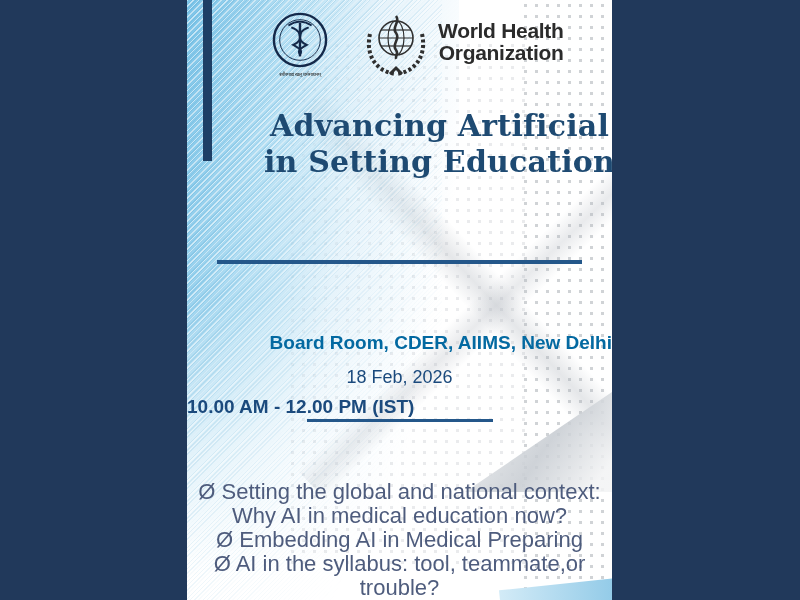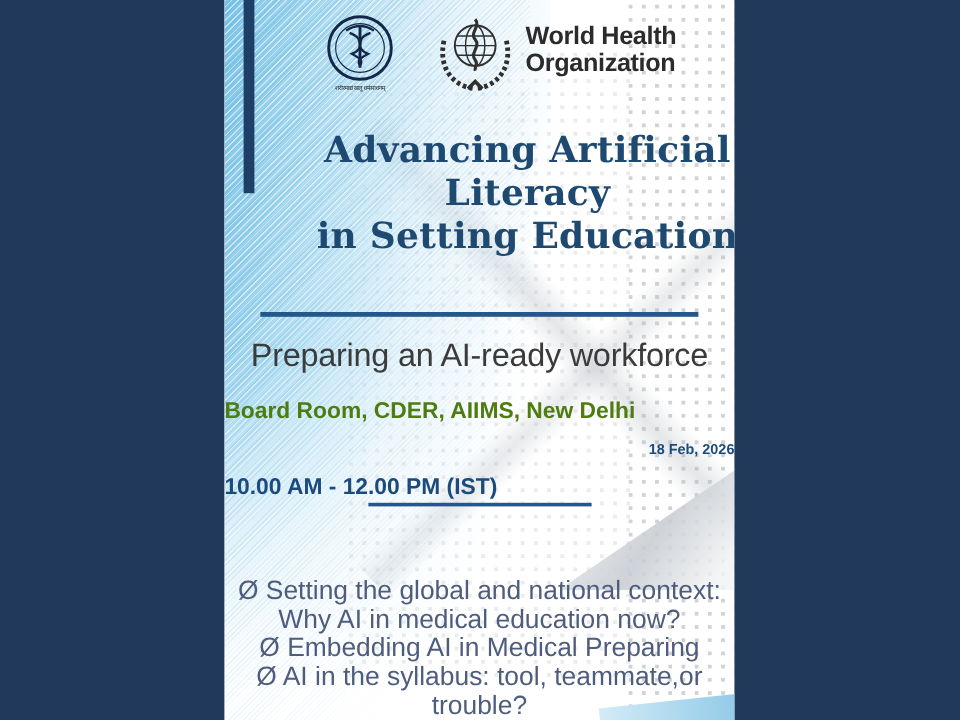--- a/index.html
+++ b/index.html
@@ -70,41 +70,42 @@
     font-size:5px;line-height:6px;color:#1c1c1c;letter-spacing:-.3px;
     white-space:nowrap;overflow:hidden;margin-top:2px;
   }
   .who{
     position:absolute;left:173px;top:8px;display:flex;align-items:flex-start;
   }
   .who-text{
     margin-left:6px;margin-top:12px;
     font-size:21px;line-height:22px;font-weight:bold;color:#2b2b2b;
     letter-spacing:-.3px;
+    text-align:right;
   }
   
   .title{
     position:absolute;left:0;top:108px;width:100%;text-align:center;
     font-family:"DejaVu Serif", serif;font-weight:bold;
     font-size:30px;line-height:36px;color:#1e4a72;letter-spacing:.2px;margin-left:40px;
   }
   .divider{
     position:absolute;left:30px;top:260px;width:365px;height:4px;background:#24578a;
   }
   .subtitle{
     position:absolute;left:0;top:281px;width:100%;text-align:center;
     font-size:27px;color:#3b3b3b;letter-spacing:-.2px;
   }
   .venue{
-    position:absolute;left:0;top:332px;width:100%;text-align:left;
-    font-size:19px;font-weight:bold;color:#4d7c0f;
+    position:absolute;left:0;top:332px;width:100%;text-align:right;
+    font-size:19px;font-weight:bold;color:#0369a1;
   }
   .date{
-    position:absolute;left:0;top:367px;width:100%;text-align:right;
-    font-size:12px;font-weight:700;color:#1b4a7d;
+    position:absolute;left:0;top:367px;width:100%;text-align:center;
+    font-size:18px;font-weight:400;color:#1b4a7d;
   }
   .time{
     position:absolute;left:0;top:396px;width:100%;
     font-size:19px;font-weight:600;color:#1b4a7d;
   }
   .time-underline{
     position:absolute;left:120px;top:419px;width:186px;height:3px;background:#24578a;
   }
   .agenda{
     position:absolute;left:0;top:480px;width:100%;text-align:center;
@@ -155,27 +156,25 @@
       </svg>
     </span>
     <div class="who-text">
       <div>World Health</div>
       <div>Organization</div>
     </div>
   </div>
 
   <div class="title">
     <div>Advancing Artificial</div>
-    <div>Literacy</div>
     <div>in Setting Education</div>
   </div>
 
   <div class="divider"></div>
 
-  <div class="subtitle">Preparing an AI-ready workforce</div>
 
   <div class="venue">Board Room, CDER, AIIMS, New Delhi</div>
   <div class="date">18 Feb, 2026</div>
   <div class="time">10.00 AM - 12.00 PM (IST)</div>
   <div class="time-underline"></div>
 
   <div class="agenda">
     <div>Ø Setting the global and national context:</div>
     <div>Why AI in medical education now?</div>
     <div>Ø Embedding AI in Medical Preparing</div>

